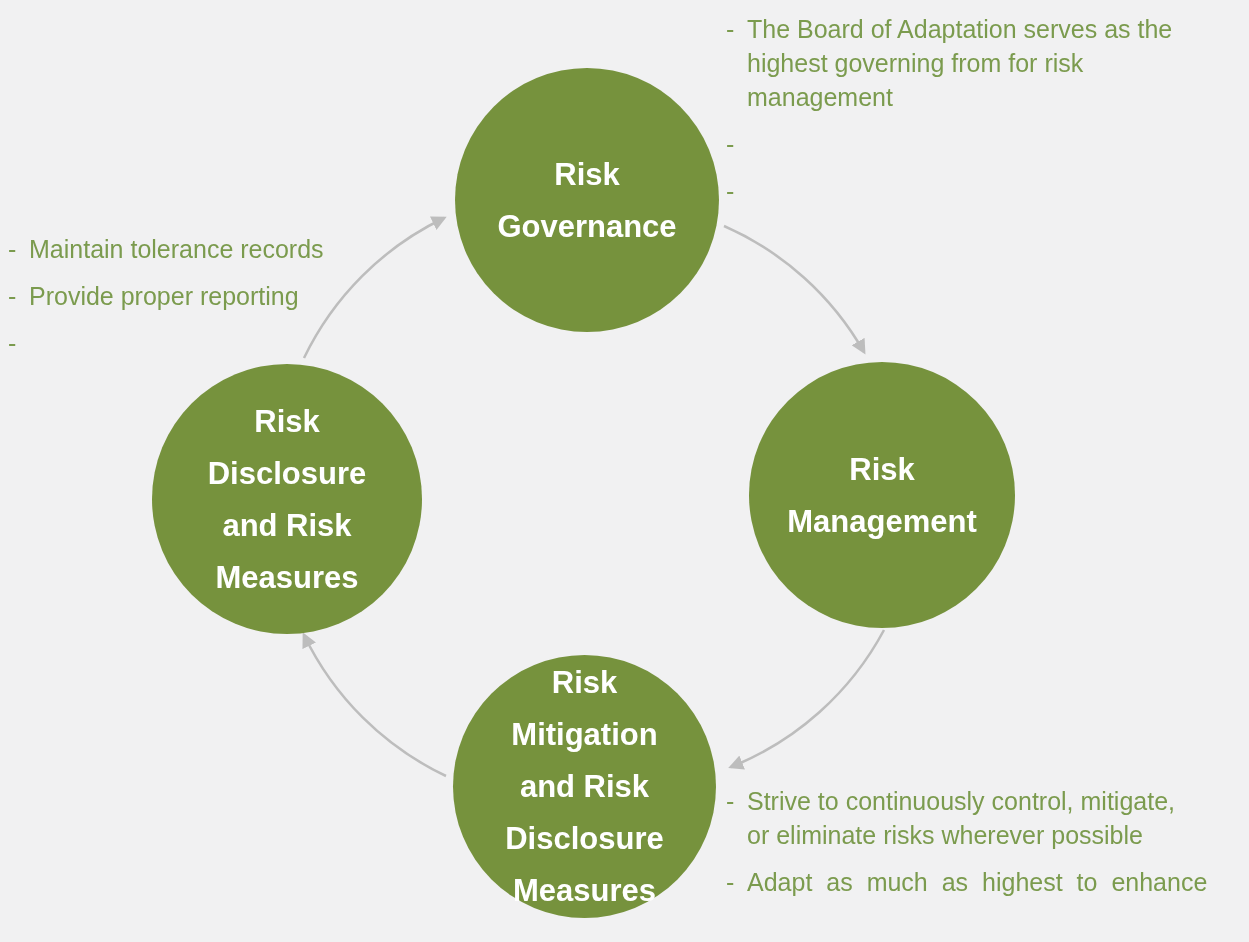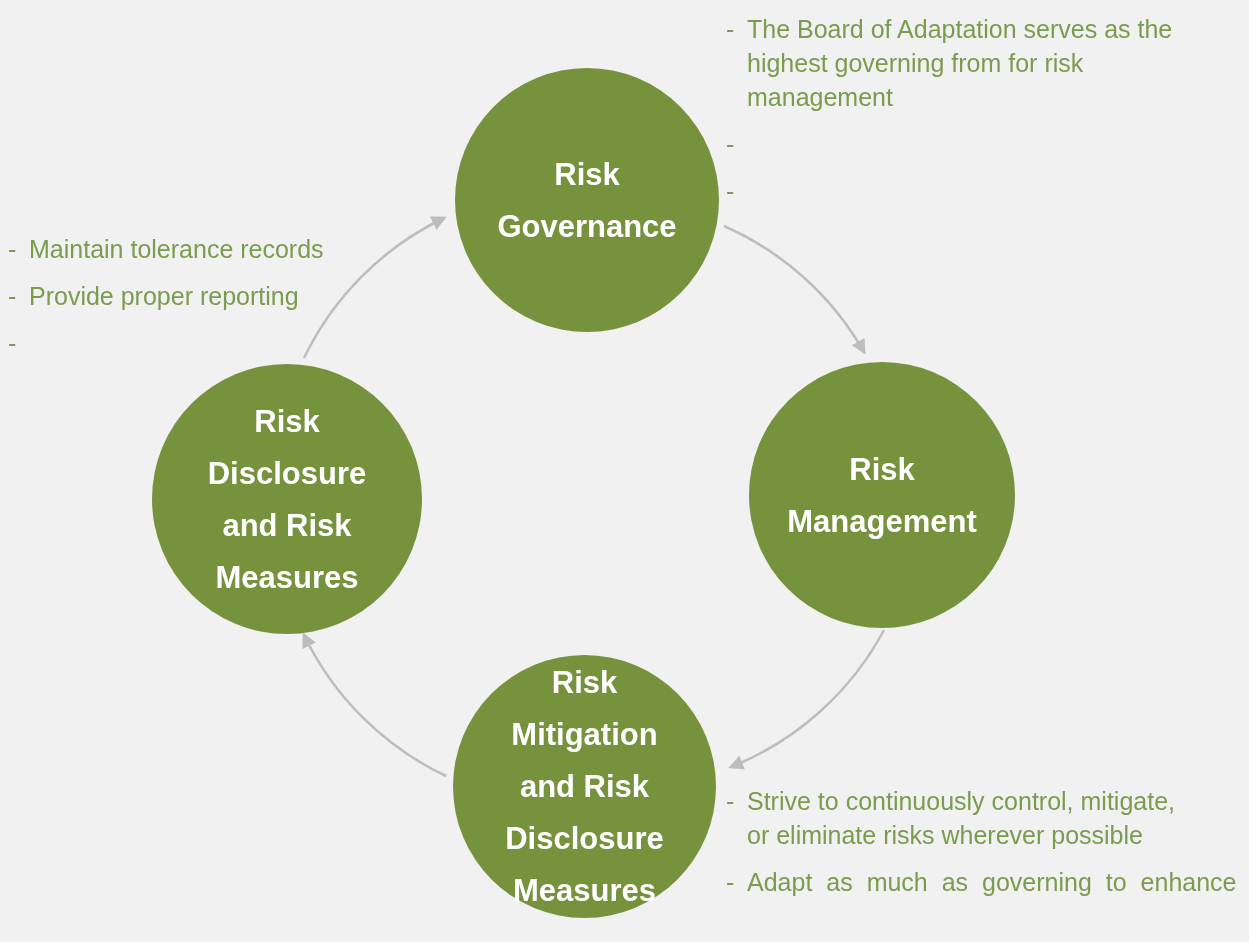--- a/index.html
+++ b/index.html
@@ -143,18 +143,18 @@
     <div class="bullet-item">
       <span class="dash">-</span>
       <div>
         <div>Strive to continuously control, mitigate,</div>
         <div>or eliminate risks wherever possible</div>
       </div>
     </div>
     <div class="bullet-item">
       <span class="dash">-</span>
       <div>
-        <div class="justify-line">Adapt as much as governing to enhance</div>
+        <div class="justify-line">Adapt as much as highest to enhance</div>
       </div>
     </div>
   </div>
 
 </div>
 
 </body></html>

